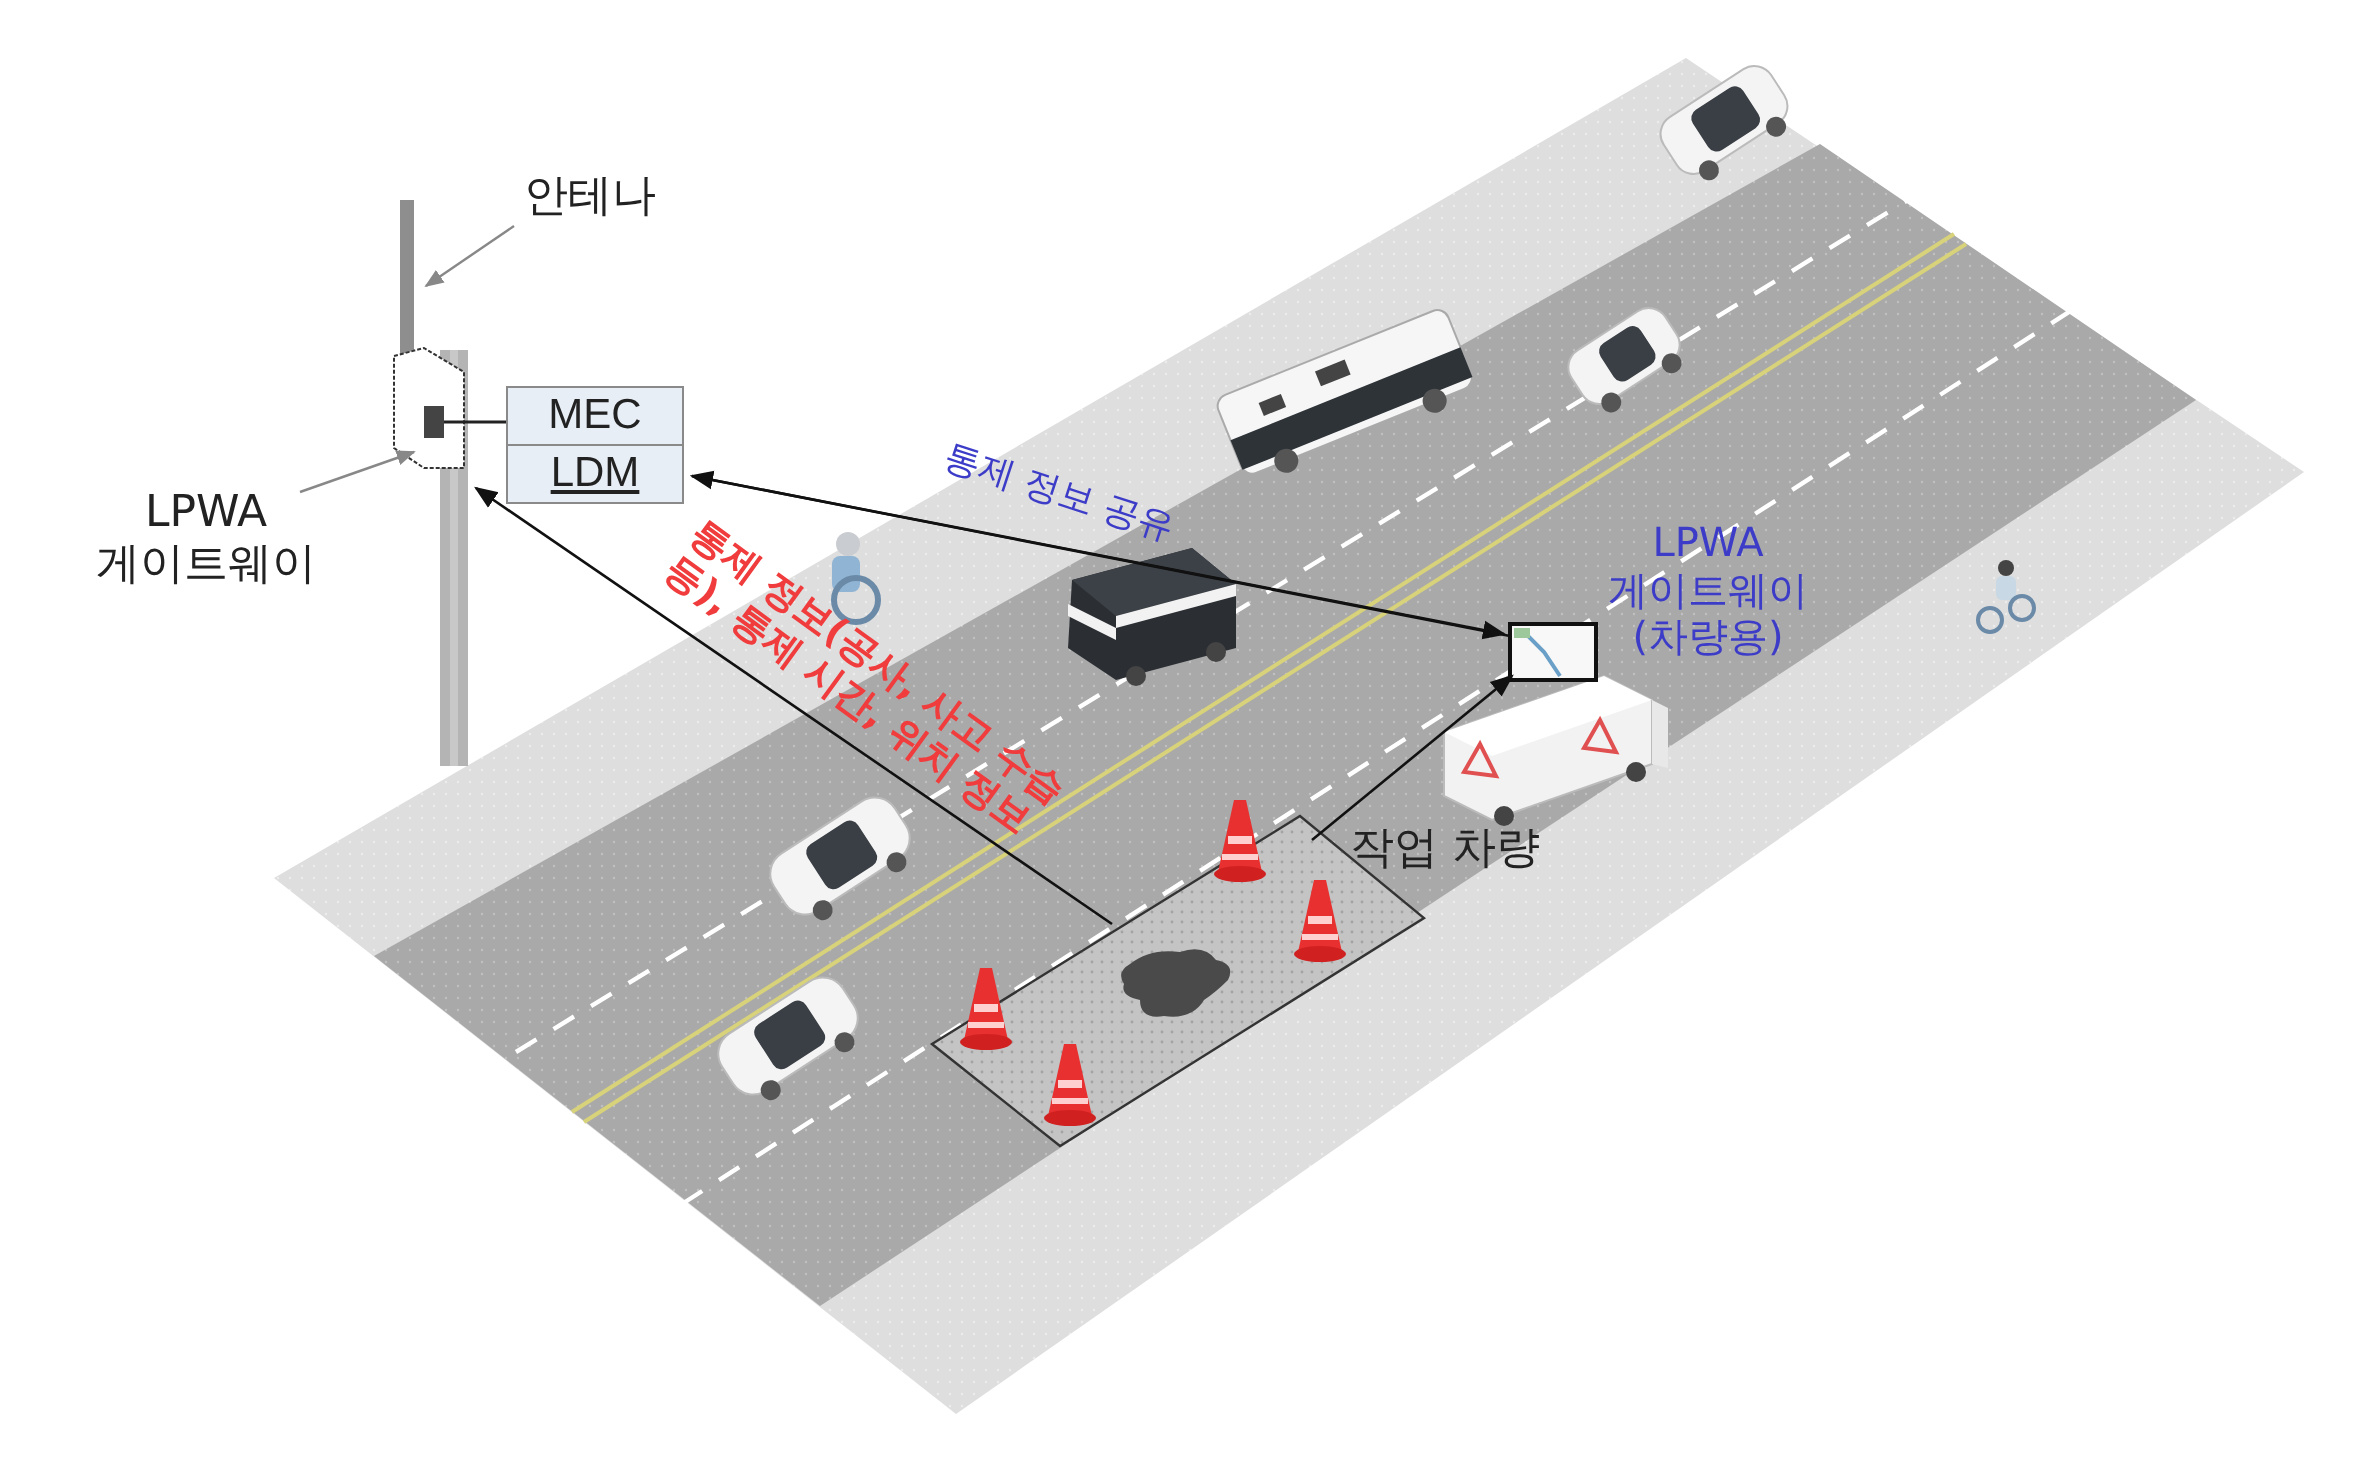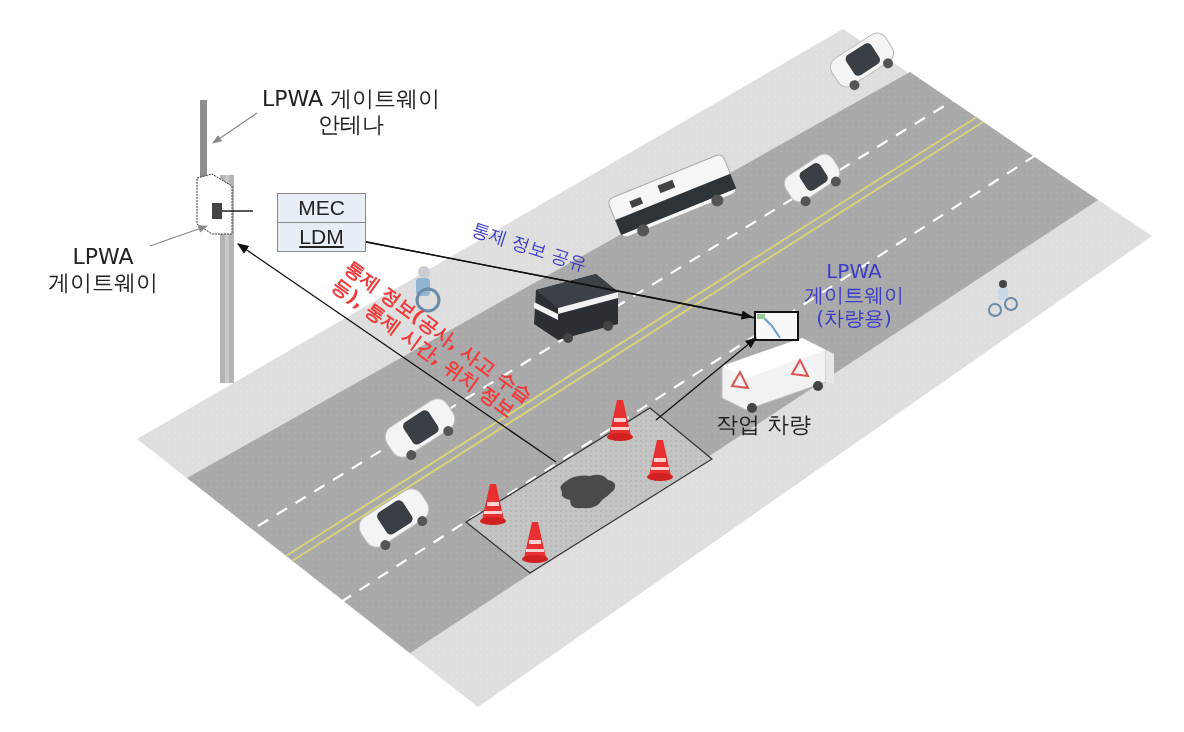--- a/index.html
+++ b/index.html
@@ -5,21 +5,21 @@
   html, body { margin:0; padding:0; background:#ffffff; }
   body { width:1184px; height:732px; position:relative; overflow:hidden;
          font-family:"DejaVu Sans", "Liberation Sans", sans-serif; }
   #scene { position:absolute; left:0; top:0; width:1184px; height:732px; }
   .lbl { position:absolute; white-space:nowrap; text-align:center; line-height:1.18; }
   .lbl-black { color:#222222; font-size:22px; }
   .lbl-blue  { color:#3c3cc8; font-size:20px; }
   .lbl-red   { color:#f03c3c; font-size:19px; font-weight:bold; }
   .lbl-rot-blue { transform-origin:0 0; transform: rotate(18deg); }
   .lbl-rot-red  { transform-origin:0 0; transform: rotate(36deg); }
-  .box-stack { position:absolute; left:253px; top:193px; width:89px;margin-left:24px; }
+  .box-stack { position:absolute; left:253px; top:193px; width:89px; }
   .box-cell { height:28px; border:1.5px solid #8a8a8a; background:#e8eef6; color:#222;
               font-size:21px; text-align:center; line-height:28px;
               font-family:"Liberation Sans", sans-serif; }
   .box-cell + .box-cell { border-top:none;text-decoration:underline; }
 </style>
 </head>
 <body>
 
 <svg id="scene" viewBox="0 0 1184 732" xmlns="http://www.w3.org/2000/svg">
   <defs>
@@ -176,35 +176,34 @@
   <line x1="556" y1="462" x2="238" y2="244" stroke="#111" stroke-width="1.3" marker-end="url(#arrowBlack)"></line>
   <line x1="656" y1="420" x2="756" y2="338" stroke="#111" stroke-width="1.3" marker-end="url(#arrowBlack)"></line>
 </svg>
 
 <div class="box-stack">
   <div class="box-cell">MEC</div>
   <div class="box-cell">LDM</div>
 </div>
 
 <div class="lbl lbl-black" style="left:262px; top:86px;">
-  <div>LPWA 게이트웨이</div>
   <div>안테나</div>
 </div>
 
 <div class="lbl lbl-black" style="left:48px; top:244px;">
   <div>LPWA</div>
   <div>게이트웨이</div>
 </div>
 
 <div class="lbl lbl-blue" style="left:804px; top:260px;">
   <div>LPWA</div>
   <div>게이트웨이</div>
   <div>(차량용)</div>
 </div>
 
-<div class="lbl lbl-black" style="left:716px; top:412px;text-align:right;">작업 차량</div>
+<div class="lbl lbl-black" style="left:675px; top:412px;text-align:right;">작업 차량</div>
 
 <div class="lbl lbl-blue lbl-rot-blue" style="left:476px; top:218px; font-size:18px;">통제 정보 공유</div>
 
 <div class="lbl lbl-red lbl-rot-red" style="left:354px; top:256px; text-align:left;">
   <div>통제 정보(공사, 사고 수습</div>
   <div>등), 통제 시간, 위치 정보</div>
 </div>
 
 </body></html>

